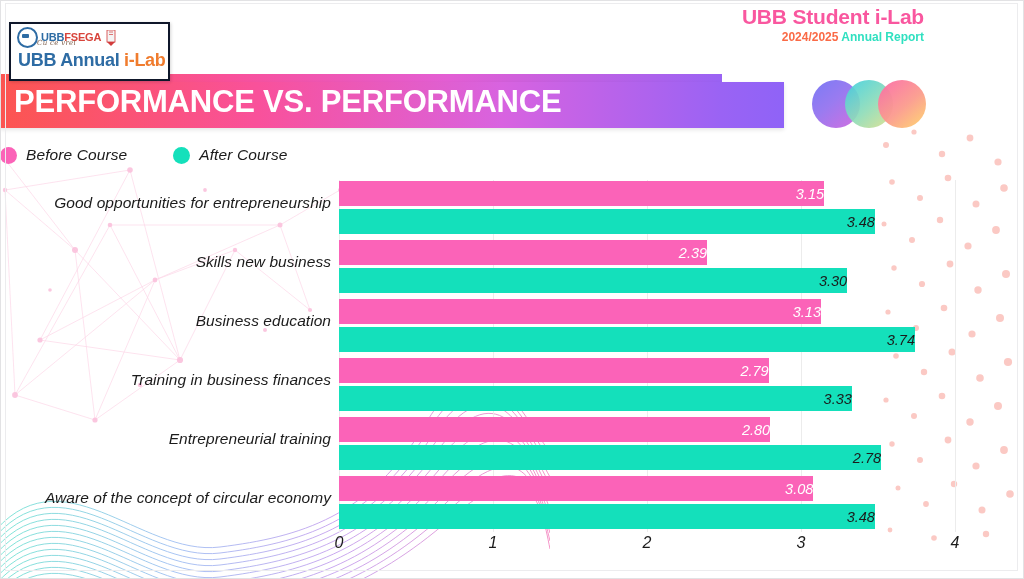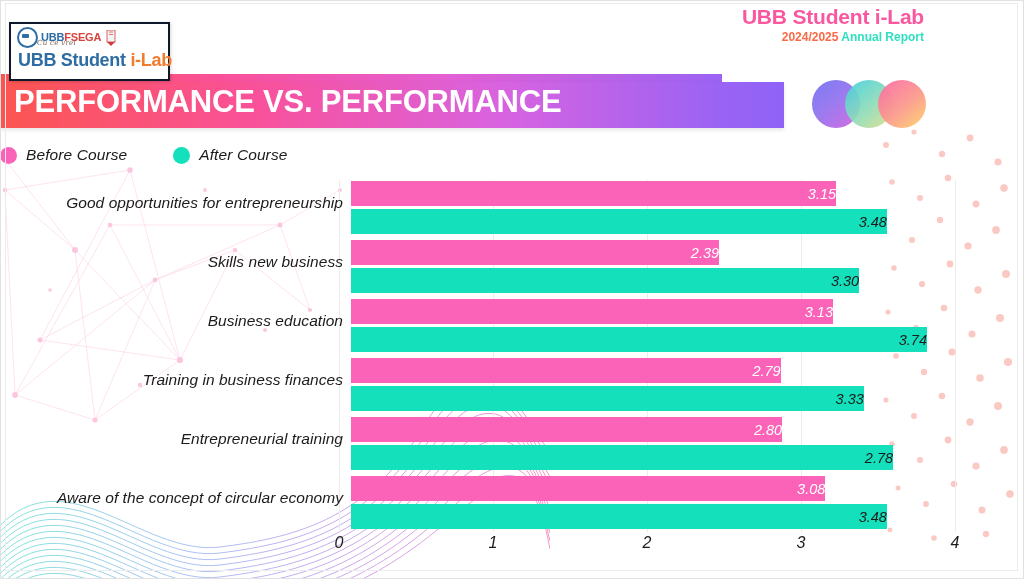--- a/index.html
+++ b/index.html
@@ -119,21 +119,21 @@
   }
   .legend-item{display:flex;align-items:center;gap:9px;}
   .legend-dot{width:17px;height:17px;border-radius:50%;flex:none;}
   .legend-label{font-size:15.5px;font-style:italic;color:#1b1b1b;white-space:nowrap;letter-spacing:.1px;}
 
   .plot{position:absolute;left:0;top:42px;width:1024px;height:388px;}
 
   .gridlines{position:absolute;left:0;top:0;width:1024px;height:352px;}
   .gl{position:absolute;top:0;width:1px;height:352px;background:#ececec;}
 
-  .rows{position:absolute;left:12px;top:0;width:876px;}
+  .rows{position:absolute;left:0;top:0;width:876px;}
   .row{position:relative;height:59px;}
   .row-label{
     position:absolute;left:0;top:14px;width:331px;
     text-align:right;
     font-size:15.5px;font-style:italic;color:#1b1b1b;
     letter-spacing:.05px;white-space:nowrap;
   }
   .bar{
     position:absolute;left:339px;height:25px;
     display:flex;align-items:center;justify-content:flex-end;
@@ -271,21 +271,21 @@
     <div class="logo-top">
       <span class="logo-emblem"></span>
       <span class="logo-fsega"><span class="u">UBB</span><span class="f">FSEGA</span></span>
       <svg class="logo-ribbon" viewBox="0 0 14 16">
         <rect x="3" y="0" width="8" height="12" fill="#f4f4f4" stroke="#d23b3b" stroke-width="0.8"></rect>
         <path d="M5 2 L9 2 M5 4.5 L9 4.5" stroke="#d23b3b" stroke-width="0.7"></path>
         <path d="M3 12 L7 16 L11 12 Z" fill="#d23b3b"></path>
       </svg>
     </div>
     <div class="logo-script">Cu ce vrei</div>
-    <div class="logo-main"><span>UBB Student </span><span class="ilab">i-Lab</span></div>
+    <div class="logo-main"><span>UBB Annual </span><span class="ilab">i-Lab</span></div>
   </div>
 
   <div class="hdr">
     <div class="hdr-title">UBB Student i-Lab</div>
     <div class="hdr-sub"><span class="yr">2024/2025</span> <span class="an">Annual Report</span></div>
   </div>
 
   <div class="banner">
     <div class="banner-top"></div>
     <div class="banner-main"></div>

